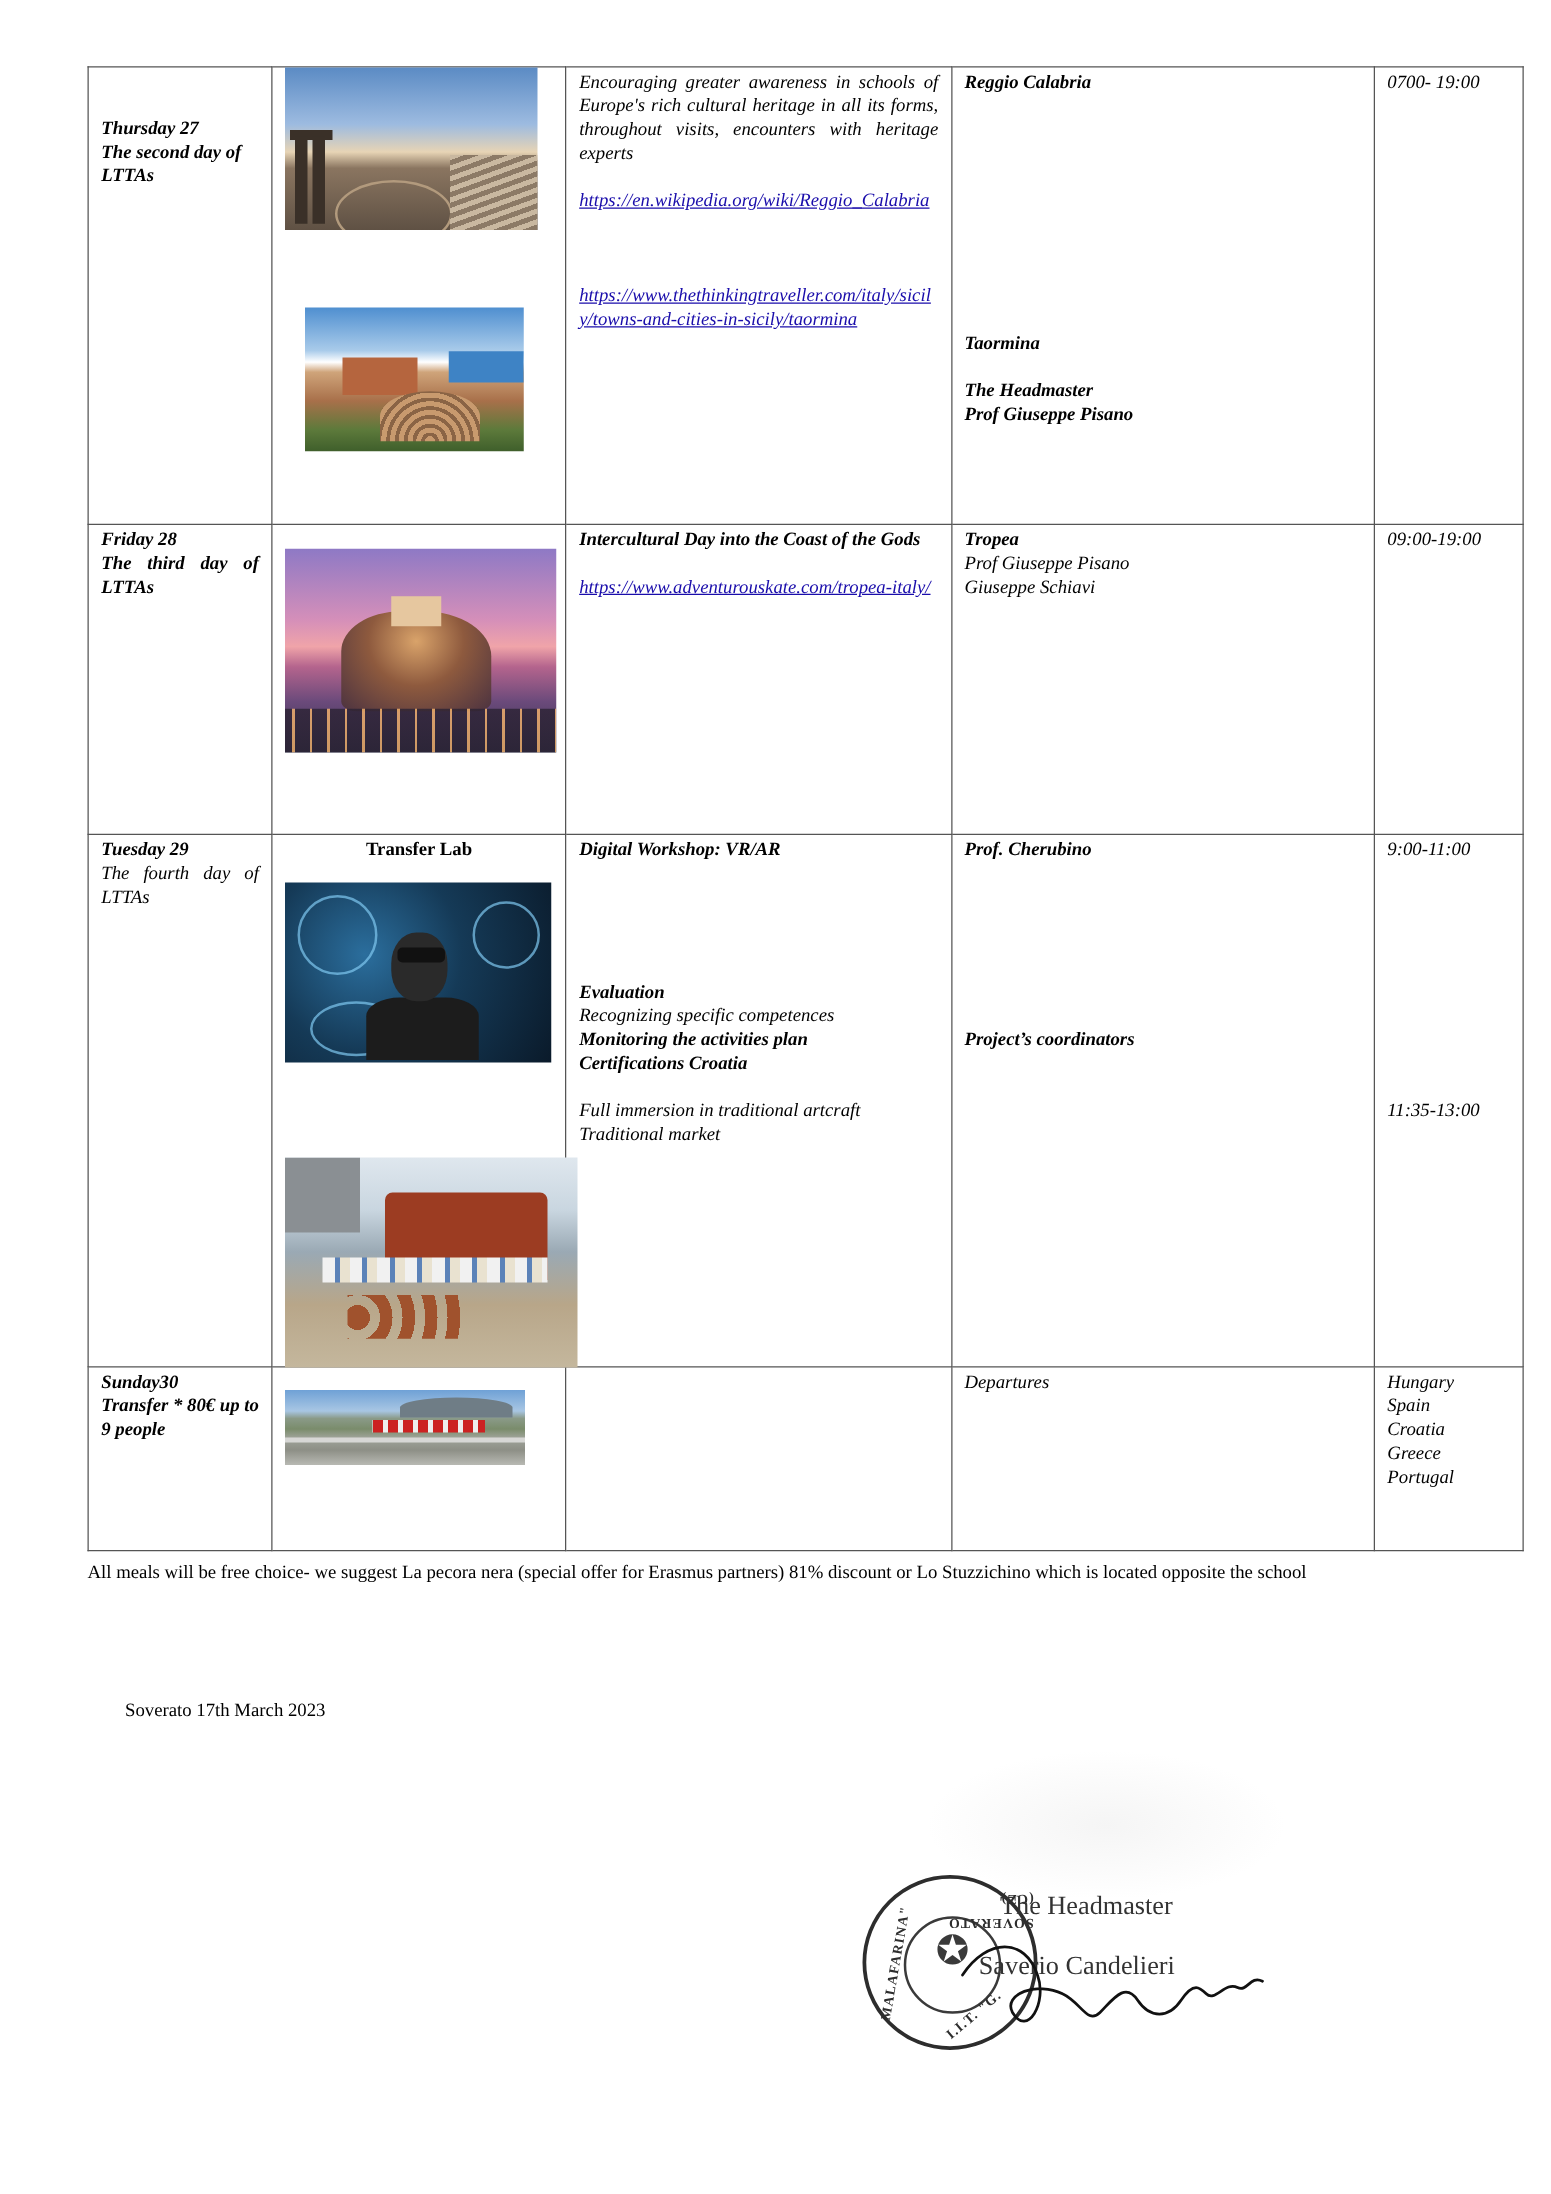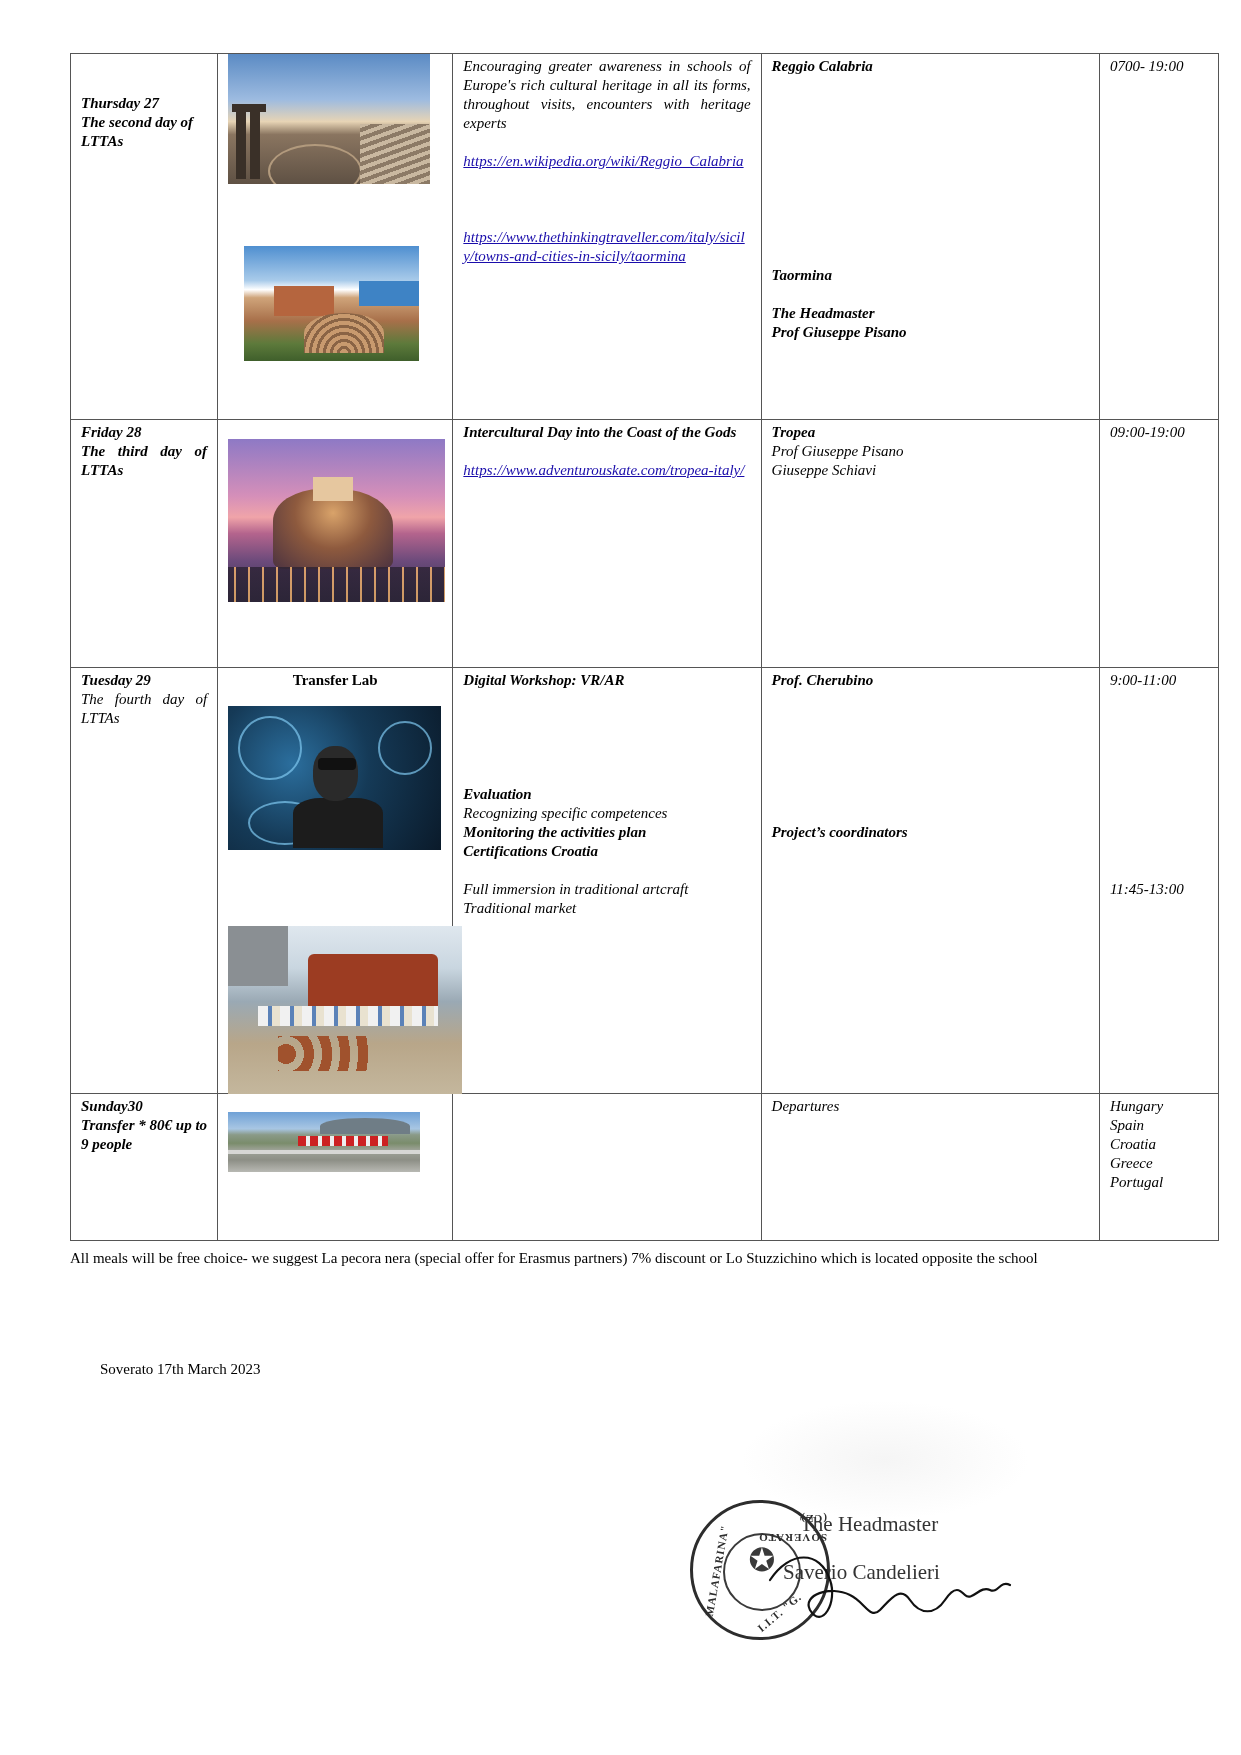--- a/index.html
+++ b/index.html
@@ -334,21 +334,21 @@
         <div class="cell-inner b">
           <div>Prof. Cherubino</div>
           <div style="height:133px;"></div>
           <div>Project’s coordinators</div>
         </div>
       </td>
       <td>
         <div class="cell-inner">
           <div>9:00-11:00</div>
           <div style="height:190px;"></div>
-          <div>11:45-13:00</div>
+          <div>11:35-13:00</div>
         </div>
       </td>
     </tr>
 
     <tr style="height:147px;">
       <td>
         <div class="cell-inner b">
           <div>Sunday30</div>
           <div>Transfer * 80€ up to 9 people</div>
         </div>
@@ -375,21 +375,21 @@
           <div>Croatia</div>
           <div>Greece</div>
           <div>Portugal</div>
         </div>
       </td>
     </tr>
   </tbody>
     </table>
 
   <div class="footer-note">
-    <div>All meals will be free choice- we suggest La pecora nera (special offer for Erasmus partners) 7% discount or Lo Stuzzichino which is located opposite the school</div>
+    <div>All meals will be free choice- we suggest La pecora nera (special offer for Erasmus partners) 81% discount or Lo Stuzzichino which is located opposite the school</div>
   </div>
 
   <div class="date-line">Soverato 17th March 2023</div>
 
   <div class="faint-scribble"></div>
 
   <div class="stamp">
     <div class="stamp-inner">
       <div class="stamp-star">✪</div>
     </div>

